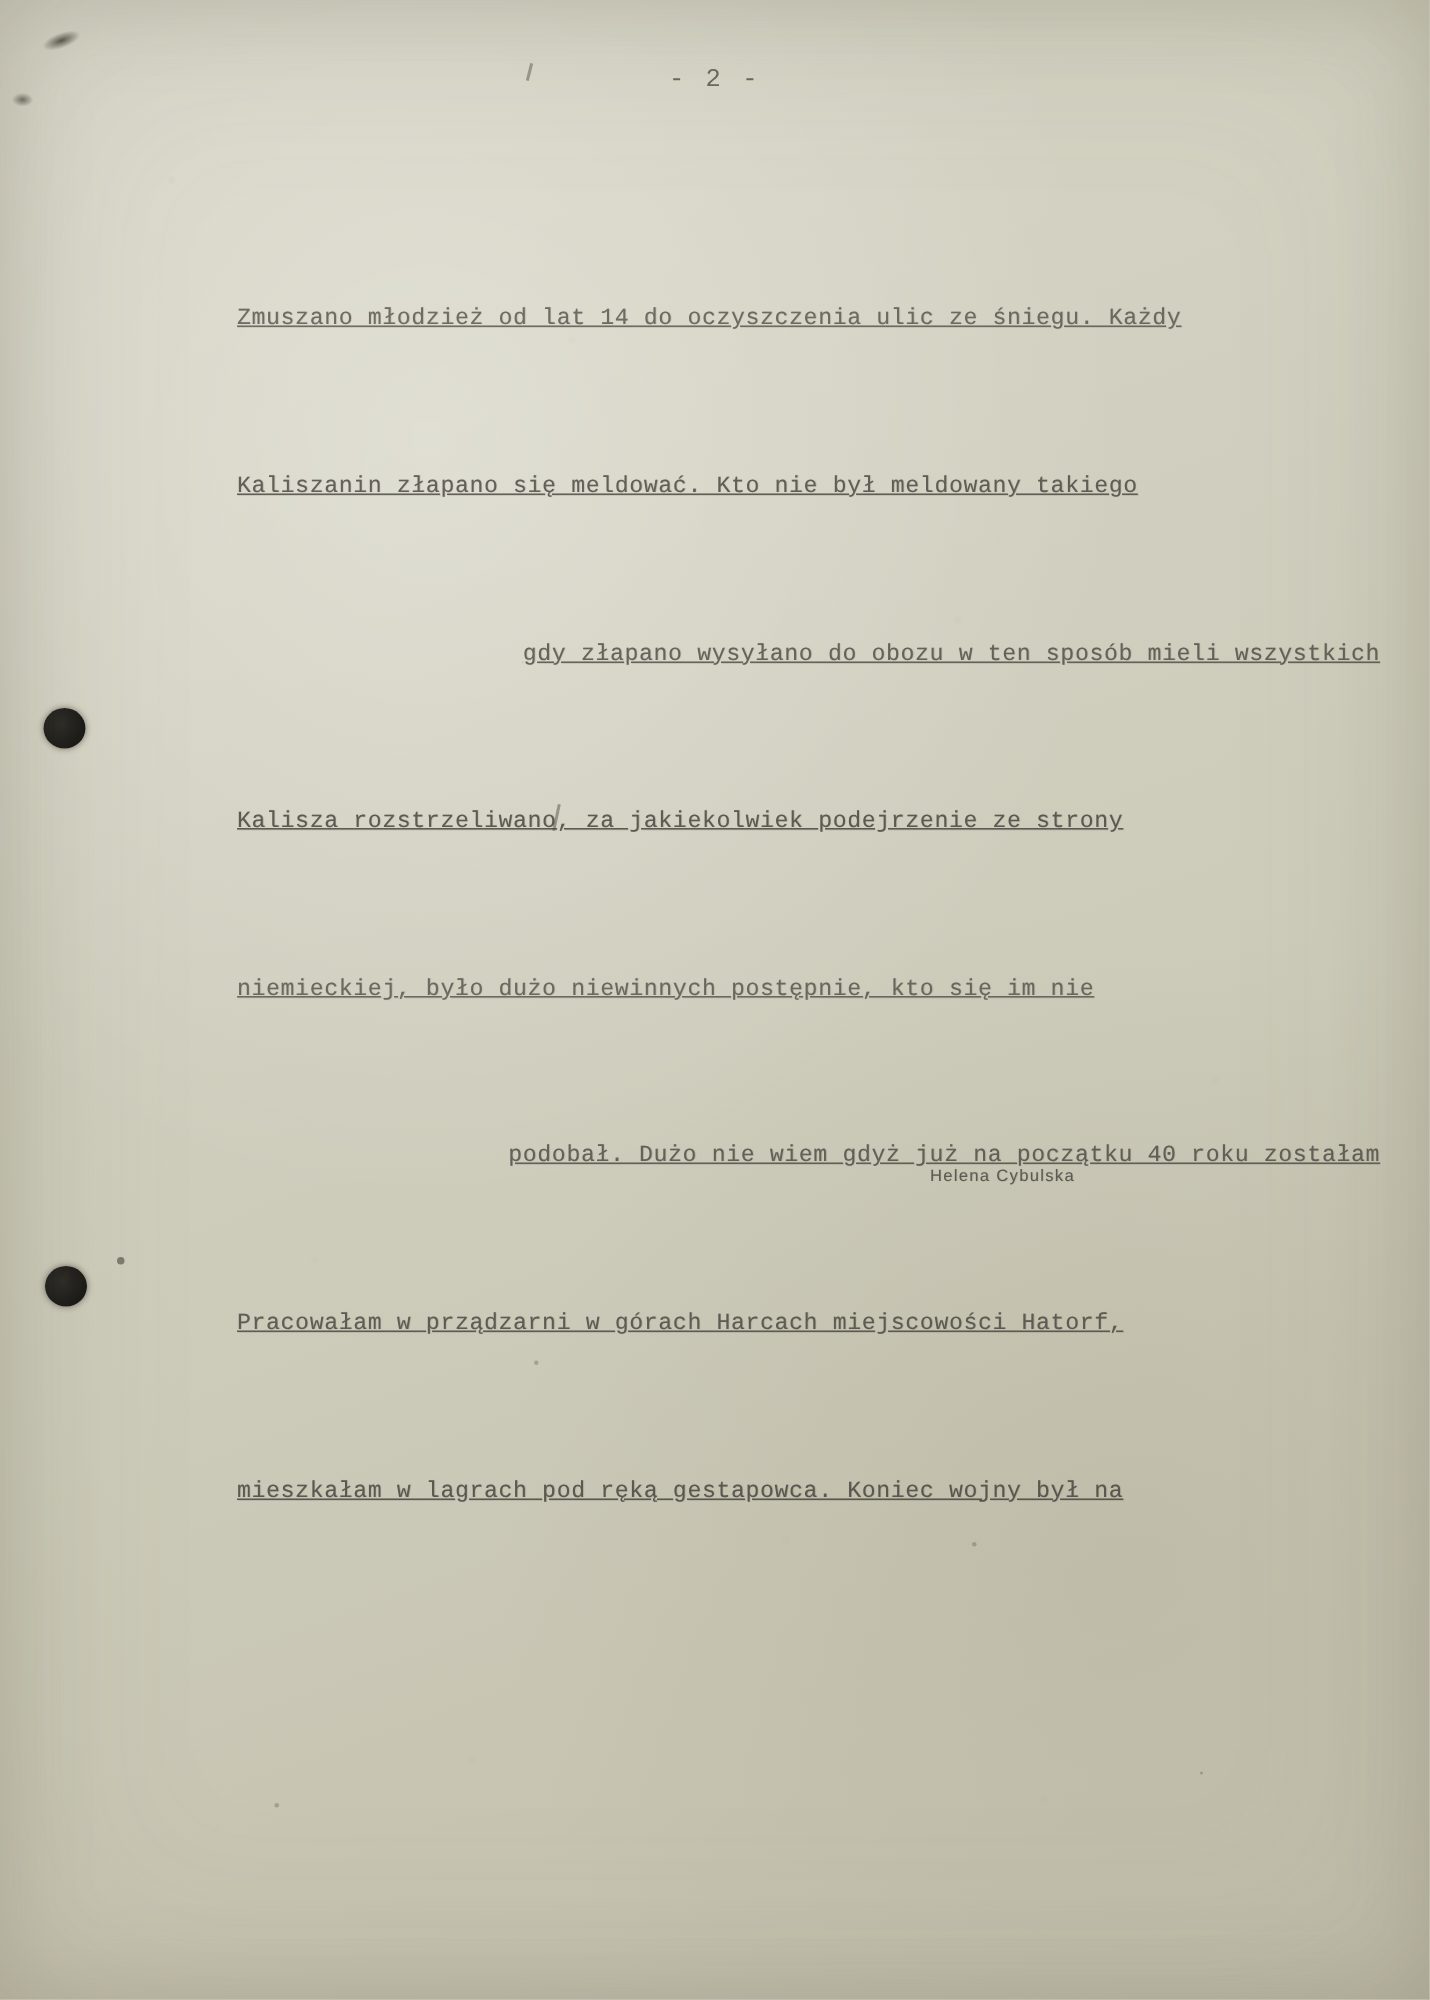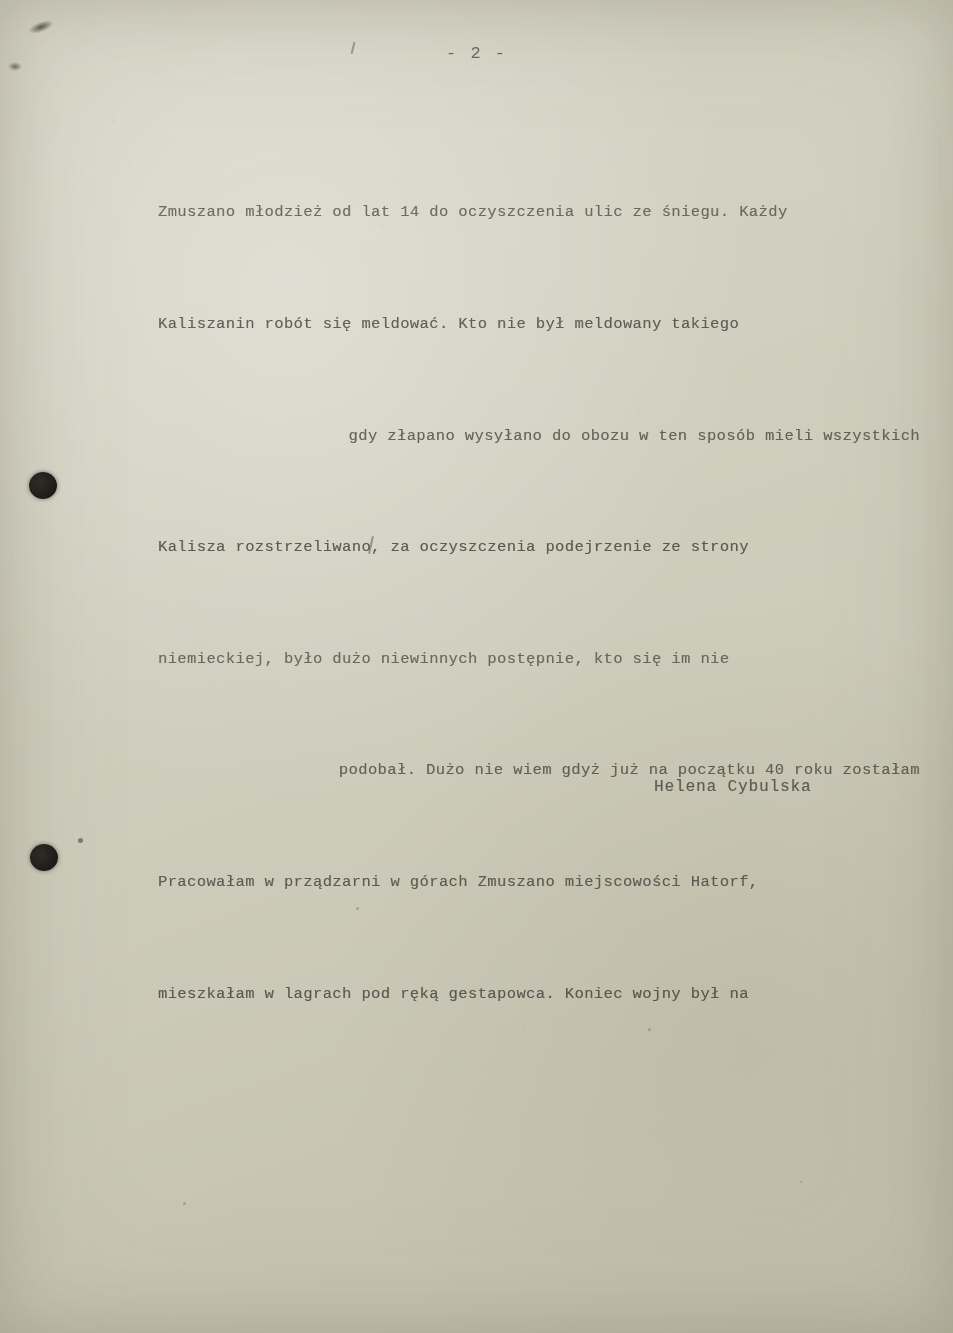--- a/index.html
+++ b/index.html
@@ -117,39 +117,39 @@
     line-height: 37.2px;
     letter-spacing: 0.45px;
     color: #42403a;
     opacity: 0.82;
     white-space: pre-wrap;
     text-shadow: 0.4px 0.3px 0.6px rgba(90,86,76,0.45);
   }
   .body-text .line {
     display: block;
     white-space: pre;
+    text-decoration: underline;
   }
   
   .body-text .line:nth-child(3n)   { opacity: 0.93; text-align: right; }
   .body-text .line:nth-child(4n+1) { opacity: 0.88; }
   .body-text .line:nth-child(5n+2) { opacity: 0.97; }
 
   
   .signature {
     position: absolute;
     left: 620px;
     top: 778px;
-    font-family: Liberation Mono, monospace;
-    font-size: 16px;
+    font-family: Liberation Sans, sans-serif;
+    font-size: 11px;
     letter-spacing: 0.9px;
     color: #42403a;
     opacity: 0.8;
     white-space: pre;
     text-shadow: 0.4px 0.3px 0.6px rgba(90,86,76,0.45);
-    margin-left: 34px;
   }
 
   
   .stray-stroke {
     position: absolute;
     left: 370px; top: 536px;
     width: 2px; height: 18px;
     background: rgba(70,66,58,0.45);
     transform: rotate(12deg);
   }
@@ -173,26 +173,26 @@
   <div class="tick-mark"></div>
 
   <div class="page-number">- 2 -</div>
 
   <div class="hole hole-1"></div>
   <div class="hole hole-2"></div>
   <div class="hole-speck"></div>
 
   <div class="body-text">
     <span class="line">Zmuszano młodzież od lat 14 do oczyszczenia ulic ze śniegu. Każdy</span>
-    <span class="line">Kaliszanin robót się meldować. Kto nie był meldowany takiego</span>
+    <span class="line">Kaliszanin złapano się meldować. Kto nie był meldowany takiego</span>
     <span class="line">gdy złapano wysyłano do obozu w ten sposób mieli wszystkich</span>
-    <span class="line">Kalisza rozstrzeliwano, za oczyszczenia podejrzenie ze strony</span>
+    <span class="line">Kalisza rozstrzeliwano, za jakiekolwiek podejrzenie ze strony</span>
     <span class="line">niemieckiej, było dużo niewinnych postępnie, kto się im nie</span>
     <span class="line">podobał. Dużo nie wiem gdyż już na początku 40 roku zostałam</span>
-    <span class="line">Pracowałam w prządzarni w górach Zmuszano miejscowości Hatorf,</span>
+    <span class="line">Pracowałam w prządzarni w górach Harcach miejscowości Hatorf,</span>
     <span class="line">mieszkałam w lagrach pod ręką gestapowca. Koniec wojny był na</span>
     
     
     
     
   </div>
 
   <div class="stray-stroke"></div>
 
   <div class="signature">Helena Cybulska</div>

